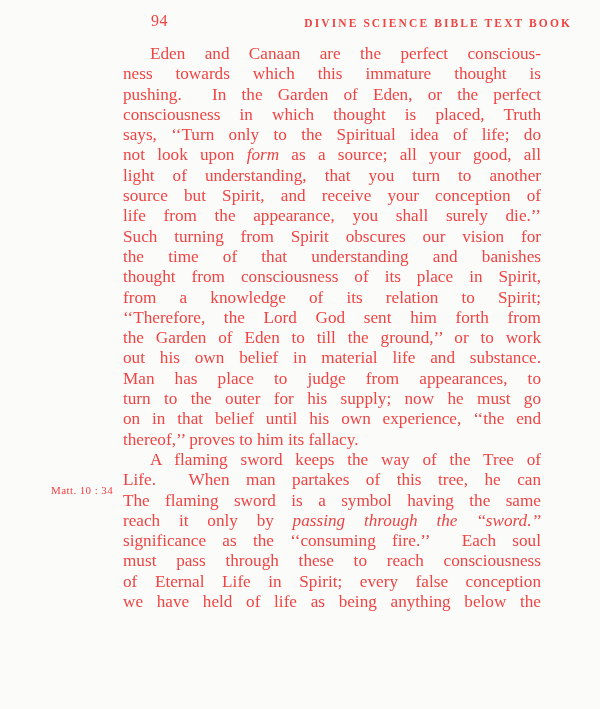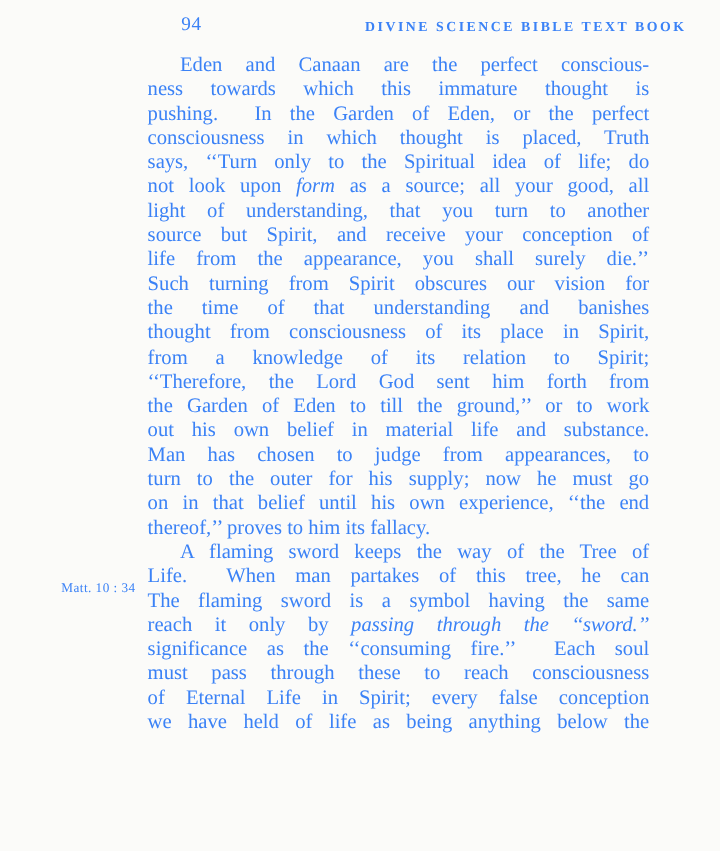--- a/index.html
+++ b/index.html
@@ -5,21 +5,21 @@
   html, body {
     margin: 0;
     padding: 0;
     background: #ffffff;
   }
   .book-page {
     position: relative;
     width: 600px;
     height: 709px;
     background: #fbfbf9;
-    color: #3b82f6;
+    color: #ef4444;
     font-family: "Liberation Serif", serif;
     overflow: hidden;
   }
   .page-number {
     position: absolute;
     left: 151px;
     top: 12px;
     font-size: 16px;
     letter-spacing: 0.5px;
   }
@@ -83,21 +83,21 @@
         <div class="line"><span>light of understanding, that you turn to another</span></div>
         <div class="line"><span>source but Spirit, and receive your conception of</span></div>
         <div class="line"><span>life from the appearance, you shall surely die.’’</span></div>
         <div class="line"><span>Such turning from Spirit obscures our vision for</span></div>
         <div class="line"><span>the time of that understanding and banishes</span></div>
         <div class="line"><span>thought from consciousness of its place in Spirit,</span></div>
         <div class="line"><span>from a knowledge of its relation to Spirit;</span></div>
         <div class="line"><span>‘‘Therefore, the Lord God sent him forth from</span></div>
         <div class="line"><span>the Garden of Eden to till the ground,’’ or to work</span></div>
         <div class="line"><span>out his own belief in material life and substance.</span></div>
-        <div class="line"><span>Man has chosen to judge from appearances, to</span></div>
+        <div class="line"><span>Man has place to judge from appearances, to</span></div>
         <div class="line"><span>turn to the outer for his supply; now he must go</span></div>
         <div class="line"><span>on in that belief until his own experience, ‘‘the end</span></div>
         <div class="line no-just"><span>thereof,’’ proves to him its fallacy.</span></div>
       </div>
       <div>
         <div class="line indent"><span>A flaming sword keeps the way of the Tree of</span></div>
         <div class="line"><span>Life.  When man partakes of this tree, he can</span></div>
         <div class="line"><span>The flaming sword is a symbol having the same</span></div>
         <div class="line"><span>reach it only by </span><span class="seg-italic">passing through the ‘‘sword.’’</span></div>
         <div class="line"><span>significance as the ‘‘consuming fire.’’  Each soul</span></div>

